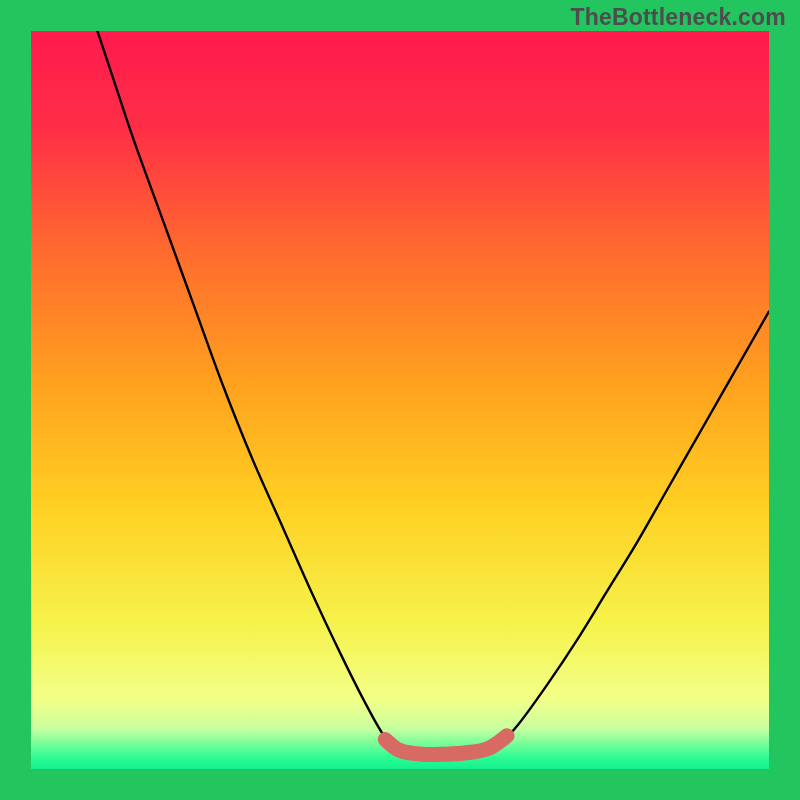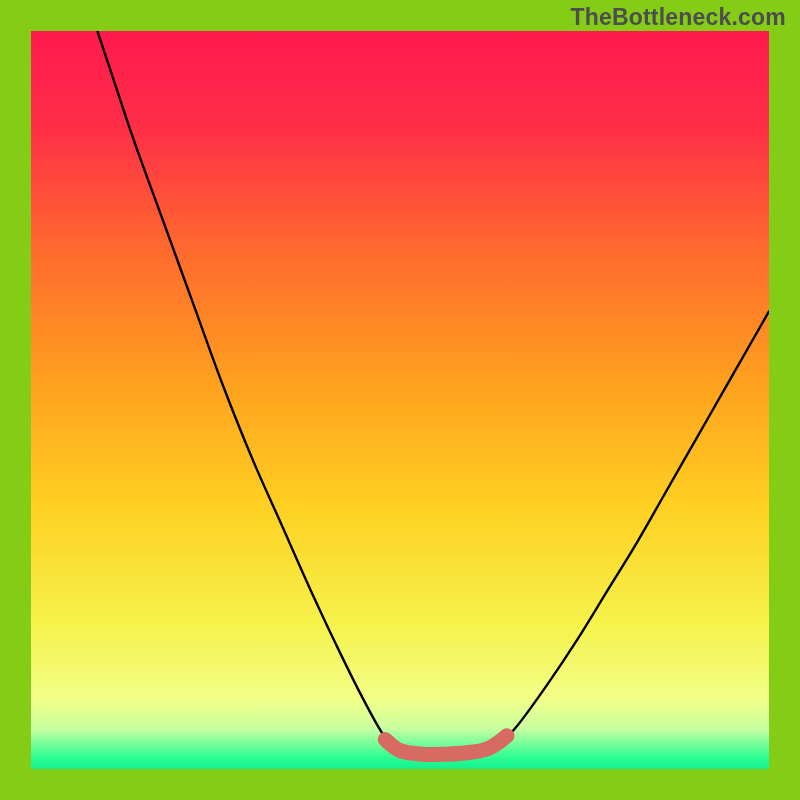--- a/index.html
+++ b/index.html
@@ -10,21 +10,21 @@
     background: #000;
     overflow: hidden;
     font-family: Arial, Helvetica, sans-serif;
   }
   .frame {
     position: absolute;
     left: 0;
     top: 0;
     width: 800px;
     height: 800px;
-    background: #84cc16;
+    background: #22c55e;
   }
   .watermark {
     position: absolute;
     top: 4px;
     right: 14px;
     color: #4d4d4d;
     font-size: 23px;
     font-weight: 600;
     letter-spacing: 0.2px;
     z-index: 20;

